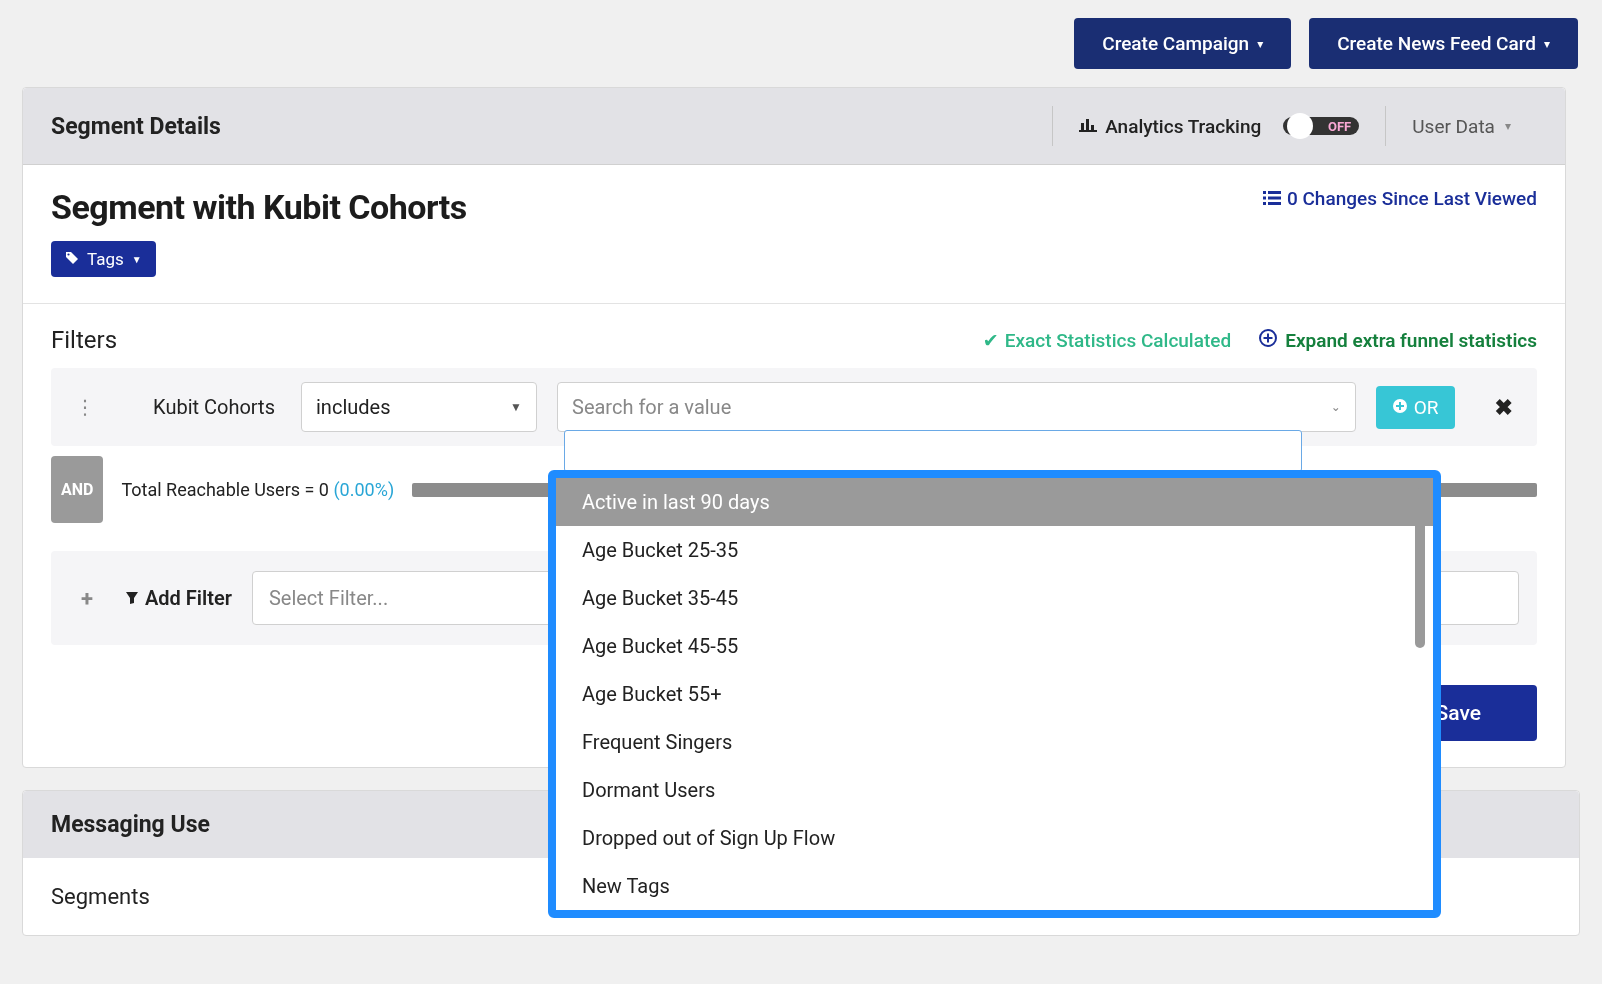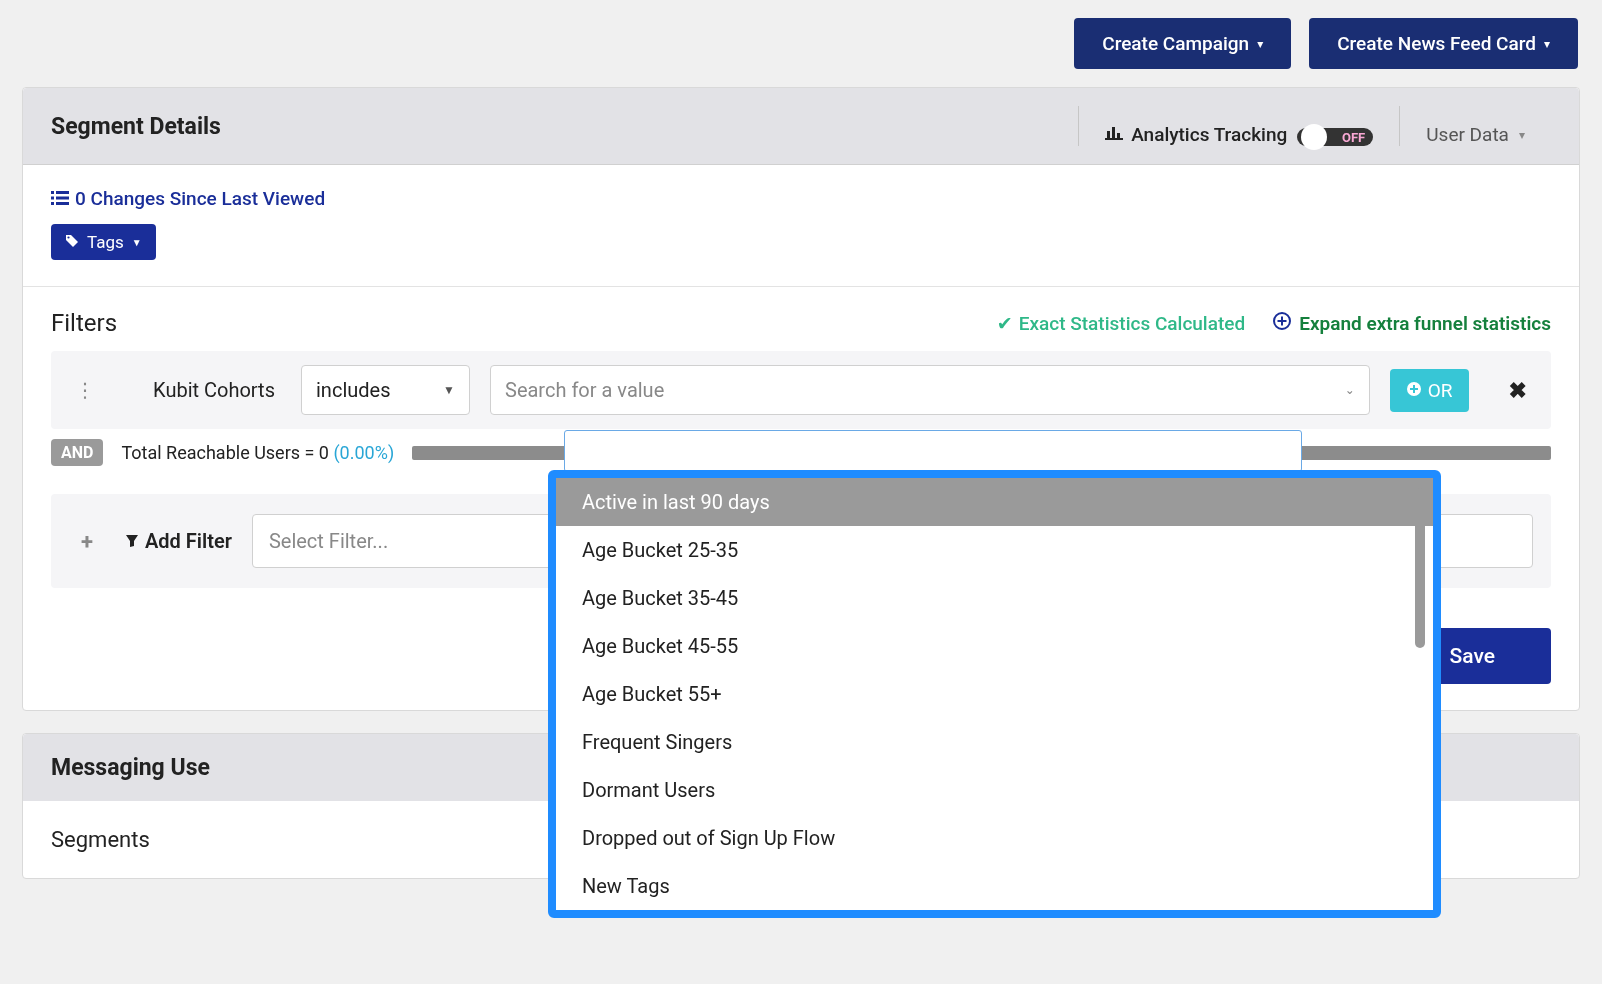--- a/index.html
+++ b/index.html
@@ -1,24 +1,24 @@
 <!DOCTYPE html>
 <html><head>
 <meta charset="utf-8">
 <style>
 *{box-sizing:border-box;margin:0;padding:0;font-family:-apple-system,BlinkMacSystemFont,"Segoe UI",Roboto,Helvetica,Arial,sans-serif}
 body{background:#f0f0f0;color:#222;font-size:17px;width:1602px;height:984px;overflow:hidden}
 .top-actions{display:flex;justify-content:flex-end;gap:18px;padding:18px 24px 18px 0}
 .btn-primary{background:#1a2e73;color:#fff;border:none;border-radius:4px;padding:14px 28px;font-size:19px;font-weight:500;display:inline-flex;align-items:center;gap:8px;cursor:pointer}
 .btn-primary .chev{font-size:12px}
-.card{background:#fff;border:1px solid #d9d9d9;border-radius:4px;margin:0 22px 22px 22px}
+.card{background:#fff;border:1px solid #d9d9d9;border-radius:4px;margin:0 36px 22px 22px}
 .card-header{display:flex;align-items:center;justify-content:space-between;background:#e2e2e6;border-bottom:1px solid #d0d0d0;padding:18px 28px;border-radius:4px 4px 0 0}
 .card-header h2{font-size:23px;font-weight:700;color:#222}
 .header-right{display:flex;align-items:center;gap:0}
-.header-slot{padding:0 26px;border-left:1px solid #c6c6c6;height:40px;display:flex;align-items:flex-end;gap:10px}
+.header-slot{padding:0 26px;border-left:1px solid #c6c6c6;height:40px;display:flex;align-items:center;gap:22px}
 .analytics-label{font-size:19px;font-weight:500;color:#222;display:inline-flex;align-items:center;gap:8px}
 .toggle{width:76px;height:18px;background:#333;border-radius:18px;position:relative;display:flex;align-items:center;color:#f9a8d4;font-size:13px;font-weight:700;cursor:pointer}
 .toggle .knob{width:26px;height:26px;background:#fff;border-radius:50%;position:absolute;left:4px}
 .toggle .off-label{margin-left:auto;margin-right:8px}
 .user-data{font-size:19px;color:#555;display:inline-flex;align-items:center;gap:10px;cursor:pointer}
 .body{padding:22px 28px}
 .title-row{display:flex;justify-content:space-between;align-items:flex-start;margin-bottom:14px}
 h1{font-size:34px;font-weight:700;color:#1c1c1c;letter-spacing:-.5px}
 .changes{color:#1a2e99;font-size:19px;font-weight:500;display:inline-flex;align-items:center;gap:6px}
 .tags-btn{background:#1a2e99;color:#fff;border:none;border-radius:4px;padding:8px 14px;font-size:17px;display:inline-flex;align-items:center;gap:8px;cursor:pointer}
@@ -27,27 +27,27 @@
 .filters-head{display:flex;justify-content:space-between;align-items:center;margin-bottom:14px}
 .filters-head .left{font-size:24px;color:#222}
 .filters-head .right{display:flex;align-items:center;gap:28px}
 .stat-ok{color:#2fb888;font-size:19px;font-weight:500;display:inline-flex;align-items:center;gap:6px}
 .expand-link{color:#15803d;font-size:19px;font-weight:600;display:inline-flex;align-items:center;gap:8px;cursor:pointer}
 .filter-block{background:#f5f5f7;border-radius:4px;position:relative}
 .filter-row{display:flex;align-items:center;padding:14px 18px;gap:20px}
 .drag{width:32px;color:#888;font-size:20px;text-align:center;cursor:grab}
 .filter-label{flex:0 0 160px;text-align:right;font-size:20px;color:#222;padding-right:6px}
 .sel{background:#fff;border:1px solid #d0d0d0;border-radius:4px;padding:12px 14px;font-size:20px;color:#222;display:flex;align-items:center;justify-content:space-between;cursor:pointer}
-.sel.includes{width:169px}
+.sel.includes{width:236px}
 .sel.search{flex:1;color:#888}
 .sel .caret{font-size:12px;color:#555}
 .or-btn{background:#37c6d6;color:#fff;border:none;border-radius:4px;padding:10px 16px;font-size:19px;font-weight:400;display:inline-flex;align-items:center;gap:6px;cursor:pointer;margin-left:auto}
 .close-x{font-size:22px;font-weight:900;cursor:pointer;margin-left:20px;margin-right:6px}
 .and-row{display:flex;align-items:center;gap:18px;padding:10px 0 10px 0}
-.and-badge{background:#9a9a9a;color:#fff;font-weight:700;font-size:16px;border-radius:4px;padding:4px 10px;margin-left:0}
+.and-badge{background:#9a9a9a;color:#fff;font-weight:700;font-size:16px;border-radius:4px;padding:24px 10px;margin-left:0}
 .reach{font-size:18px;color:#222}
 .reach .num{color:#222}
 .reach .pct{color:#29a6d6}
 .bar-outer{flex:1;height:14px;background:#8c8c8c;border-radius:2px;margin-right:0}
 .add-row{display:flex;align-items:center;gap:20px;padding:20px 18px;background:#f5f5f7;border-radius:4px;margin-top:18px}
 .plus-box{width:36px;height:36px;color:#888;font-size:22px;font-weight:700;display:flex;align-items:center;justify-content:center;cursor:pointer}
 .add-label{font-size:20px;font-weight:600;color:#222;display:inline-flex;align-items:center;gap:6px}
 .select-filter{flex:1;background:#fff;border:1px solid #d0d0d0;border-radius:4px;padding:14px 16px;font-size:20px;color:#888;cursor:pointer}
 .save-row{display:flex;justify-content:flex-end;padding:18px 28px 26px 28px}
 .save-btn{background:#1a2e99;color:#fff;border:none;border-radius:4px;padding:16px 56px;font-size:21px;font-weight:500;cursor:pointer}
@@ -102,20 +102,21 @@
         <span class="user-data">
           <span>User Data</span>
           <span style="font-size:12px;color:#888">▾</span>
         </span>
       </div>
     </div>
   </div>
 
   <div class="body">
     <div class="title-row">
+      <h1>Segment with Kubit Cohorts</h1>
       <span class="changes">
         <span>
           <svg width="18" height="14" viewBox="0 0 18 14">
               <rect x="0" y="0" width="3" height="3" fill="#1a2e99"></rect>
               <rect x="5" y="0" width="13" height="3" fill="#1a2e99"></rect>
               <rect x="0" y="5.5" width="3" height="3" fill="#1a2e99"></rect>
               <rect x="5" y="5.5" width="13" height="3" fill="#1a2e99"></rect>
               <rect x="0" y="11" width="3" height="3" fill="#1a2e99"></rect>
               <rect x="5" y="11" width="13" height="3" fill="#1a2e99"></rect>
             </svg>

